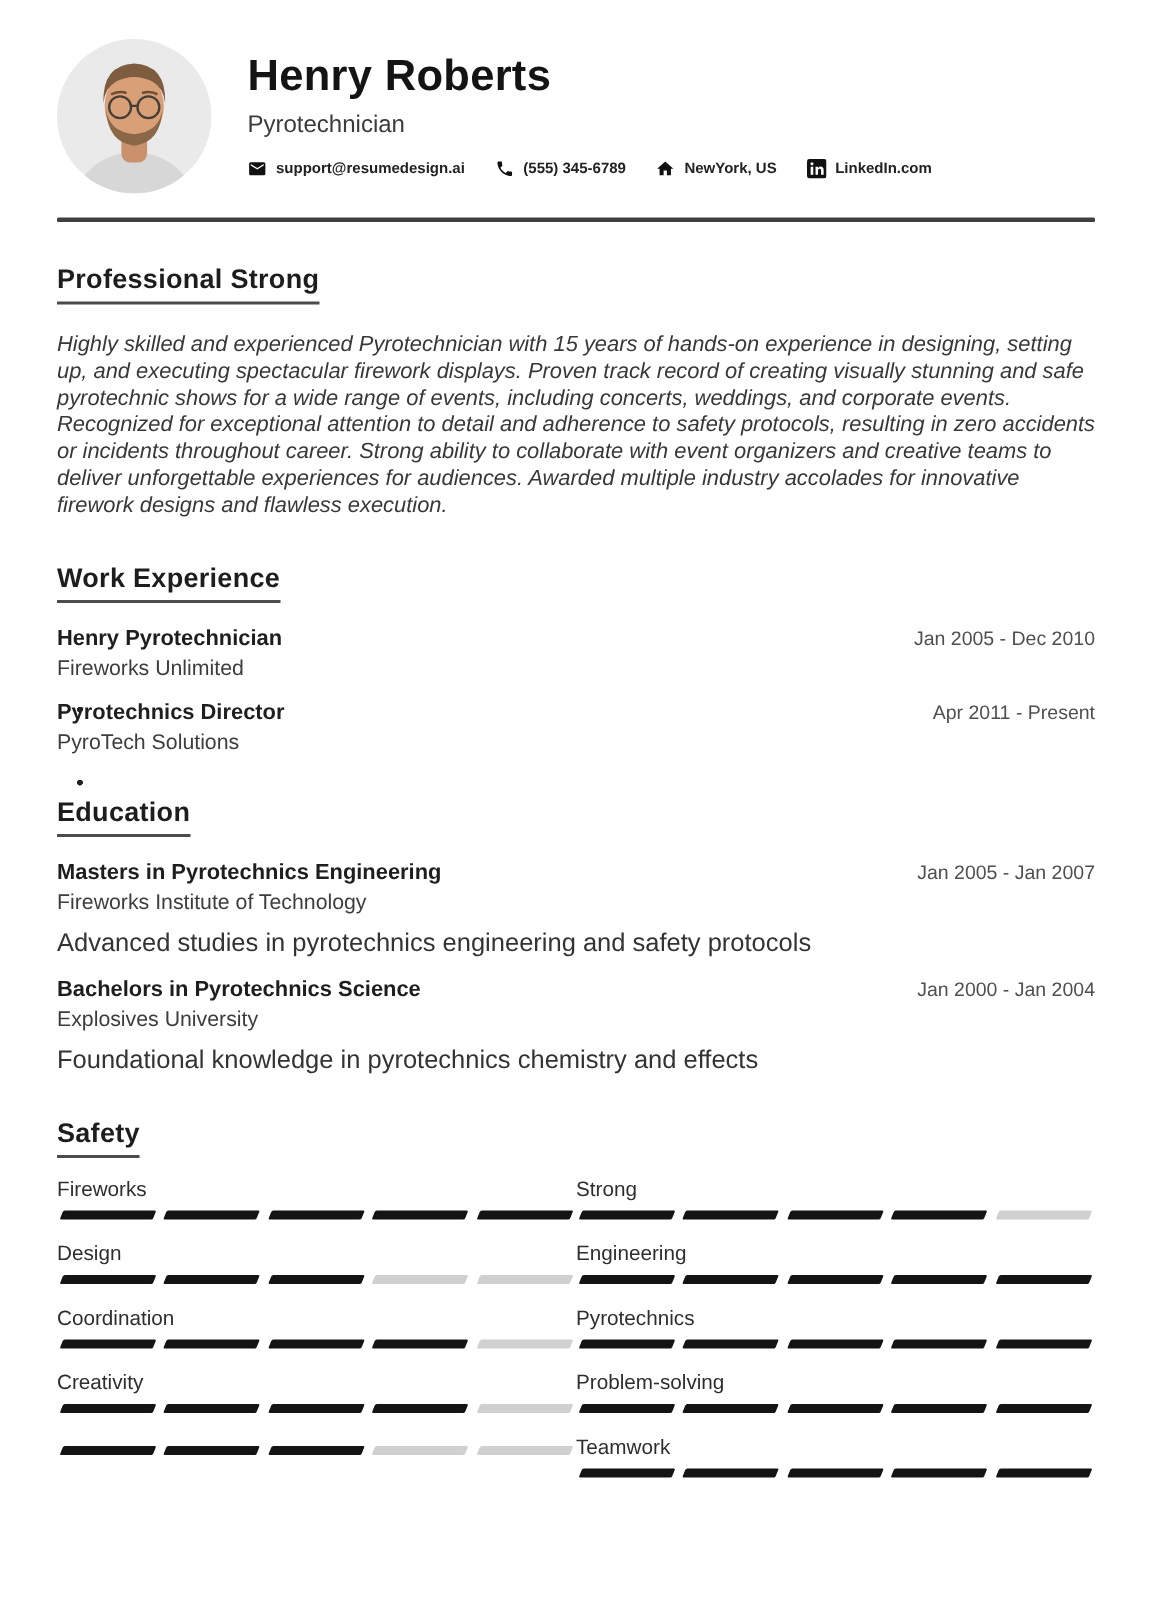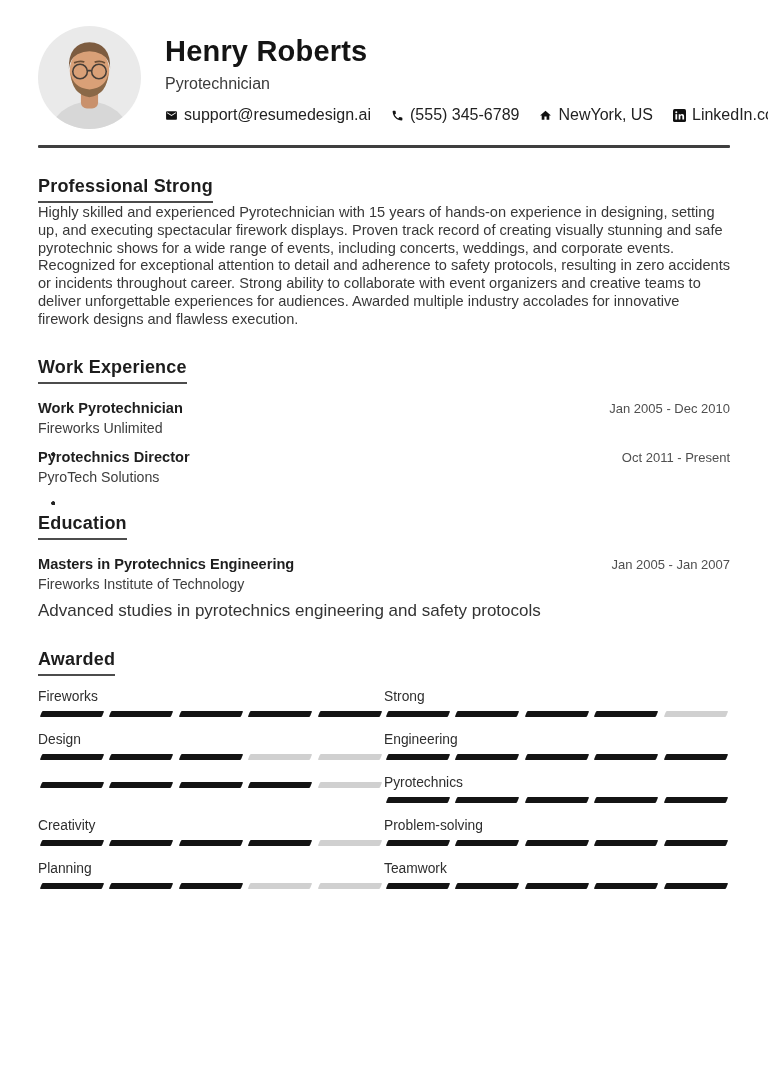--- a/index.html
+++ b/index.html
@@ -11,34 +11,34 @@
   }
   .page { padding: 26px 38px 0 38px; }
 
   
   .header { display: flex; align-items: flex-start; }
   .avatar-wrap { width: 103px; height: 103px; flex: 0 0 103px; }
   .header-right { margin-left: 24px; padding-top: 9px; }
   .name { font-size: 29px; font-weight: 700; color: #141414; letter-spacing: .2px; }
   .job-title { font-size: 16px; color: #3b3b3b; margin-top: 7px; }
   .contact-row { display: flex; align-items: center; gap: 20px; margin-top: 13px; }
-  .contact-item { display: flex; align-items: center; gap: 6px; font-size: 16px; color: #222; white-space: nowrap; }
+  .contact-item { display: flex; align-items: center; gap: 6px; font-size: 10px; color: #222; white-space: nowrap; font-weight: bold; }
   .contact-item svg { width: 13px; height: 13px; fill: #111; flex: 0 0 13px; }
 
   .divider { height: 3px; background: #3f3f3f; margin-top: 16px; border-radius: 1px; }
 
   
   .section { margin-top: 28px; }
   .section-heading {
     display: inline-block;
     font-size: 18px; font-weight: 600; color: #1d1d1d;
     padding-bottom: 4px; border-bottom: 2px solid #4c4c4c;
     letter-spacing: .2px;
   }
-  .summary-text { margin-top: 1px; font-size: 14.6px; line-height: 17.8px; color: #383838; }
+  .summary-text { margin-top: 19px; font-size: 14.6px; line-height: 17.8px; color: #383838; font-style: italic; }
 
   
   .entry { margin-top: 16px; }
   .entry + .entry { margin-top: 13px; }
   .entry-head { display: flex; justify-content: space-between; align-items: baseline; }
   .entry-title { font-size: 14.6px; font-weight: 700; color: #1e1e1e; }
   .entry-dates { font-size: 13px; color: #4f4f4f; }
   .entry-sub { font-size: 14.2px; color: #3d3d3d; margin-top: 4px; }
   .entry-desc { font-size: 17px; color: #333; margin-top: 9px; }
 
@@ -138,42 +138,42 @@
     <h2 class="section-heading">Professional Strong</h2>
     <p class="summary-text">Highly skilled and experienced Pyrotechnician with 15 years of hands-on experience in designing, setting up, and executing spectacular firework displays. Proven track record of creating visually stunning and safe pyrotechnic shows for a wide range of events, including concerts, weddings, and corporate events. Recognized for exceptional attention to detail and adherence to safety protocols, resulting in zero accidents or incidents throughout career. Strong ability to collaborate with event organizers and creative teams to deliver unforgettable experiences for audiences. Awarded multiple industry accolades for innovative firework designs and flawless execution.</p>
   </div>
 
   <div class="section">
     <h2 class="section-heading">Work Experience</h2>
     <div>
 
         <div class="entry">
           <div class="entry-head">
-            <span class="entry-title">Work Pyrotechnician</span>
+            <span class="entry-title">Henry Pyrotechnician</span>
             <span class="entry-dates">Jan 2005 - Dec 2010</span>
           </div>
           <div class="entry-sub">Fireworks Unlimited</div>
           <ul class="bullets">
 
               <li></li>
 
               <li></li>
 
               <li></li>
 
               <li></li>
 
               <li></li>
             </ul>
         </div>
 
         <div class="entry">
           <div class="entry-head">
             <span class="entry-title">Pyrotechnics Director</span>
-            <span class="entry-dates">Oct 2011 - Present</span>
+            <span class="entry-dates">Apr 2011 - Present</span>
           </div>
           <div class="entry-sub">PyroTech Solutions</div>
           <ul class="bullets">
 
               <li></li>
 
               <li></li>
 
               <li></li>
 
@@ -191,25 +191,33 @@
 
         <div class="entry">
           <div class="entry-head">
             <span class="entry-title">Masters in Pyrotechnics Engineering</span>
             <span class="entry-dates">Jan 2005 - Jan 2007</span>
           </div>
           <div class="entry-sub">Fireworks Institute of Technology</div>
           <div class="entry-desc">Advanced studies in pyrotechnics engineering and safety protocols</div>
         </div>
 
+        <div class="entry">
+          <div class="entry-head">
+            <span class="entry-title">Bachelors in Pyrotechnics Science</span>
+            <span class="entry-dates">Jan 2000 - Jan 2004</span>
+          </div>
+          <div class="entry-sub">Explosives University</div>
+          <div class="entry-desc">Foundational knowledge in pyrotechnics chemistry and effects</div>
+        </div>
       </div>
   </div>
 
   <div class="section">
-    <h2 class="section-heading">Awarded</h2>
+    <h2 class="section-heading">Safety</h2>
     <div class="skills-grid">
 
         <div class="skill">
           <div class="skill-name">Fireworks</div>
           <div class="skill-bar">
             <span class="seg filled"></span>
             <span class="seg filled"></span>
             <span class="seg filled"></span>
             <span class="seg filled"></span>
             <span class="seg filled"></span>
@@ -221,20 +229,21 @@
           <div class="skill-bar">
             <span class="seg filled"></span>
             <span class="seg filled"></span>
             <span class="seg filled"></span>
             <span class="seg empty"></span>
             <span class="seg empty"></span>
           </div>
         </div>
 
         <div class="skill">
+          <div class="skill-name">Coordination</div>
           <div class="skill-bar">
             <span class="seg filled"></span>
             <span class="seg filled"></span>
             <span class="seg filled"></span>
             <span class="seg filled"></span>
             <span class="seg empty"></span>
           </div>
         </div>
 
         <div class="skill">
@@ -242,21 +251,20 @@
           <div class="skill-bar">
             <span class="seg filled"></span>
             <span class="seg filled"></span>
             <span class="seg filled"></span>
             <span class="seg filled"></span>
             <span class="seg empty"></span>
           </div>
         </div>
 
         <div class="skill">
-          <div class="skill-name">Planning</div>
           <div class="skill-bar">
             <span class="seg filled"></span>
             <span class="seg filled"></span>
             <span class="seg filled"></span>
             <span class="seg empty"></span>
             <span class="seg empty"></span>
           </div>
         </div>
 
         <div class="skill">

